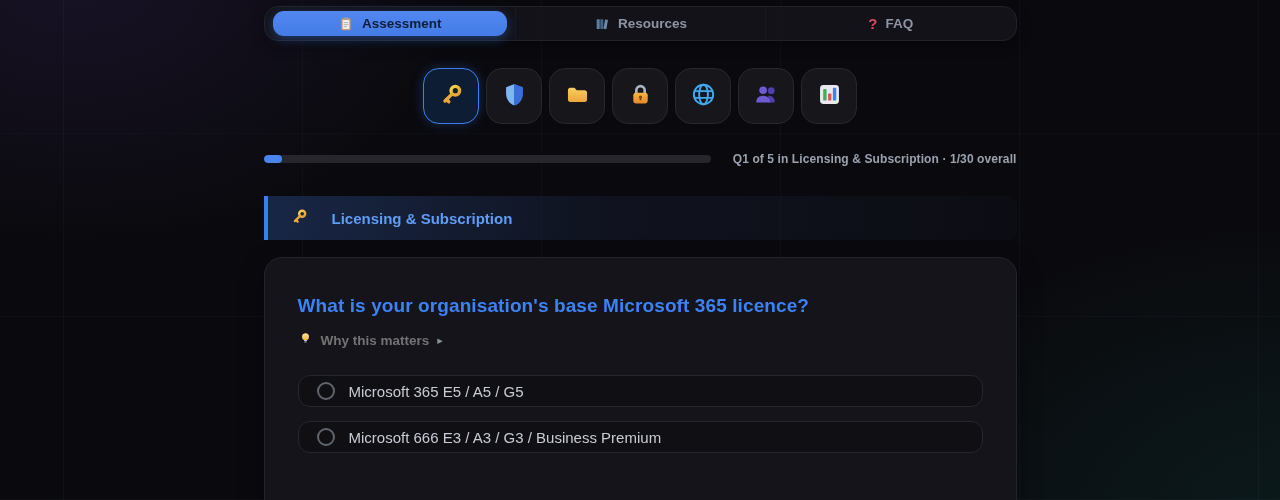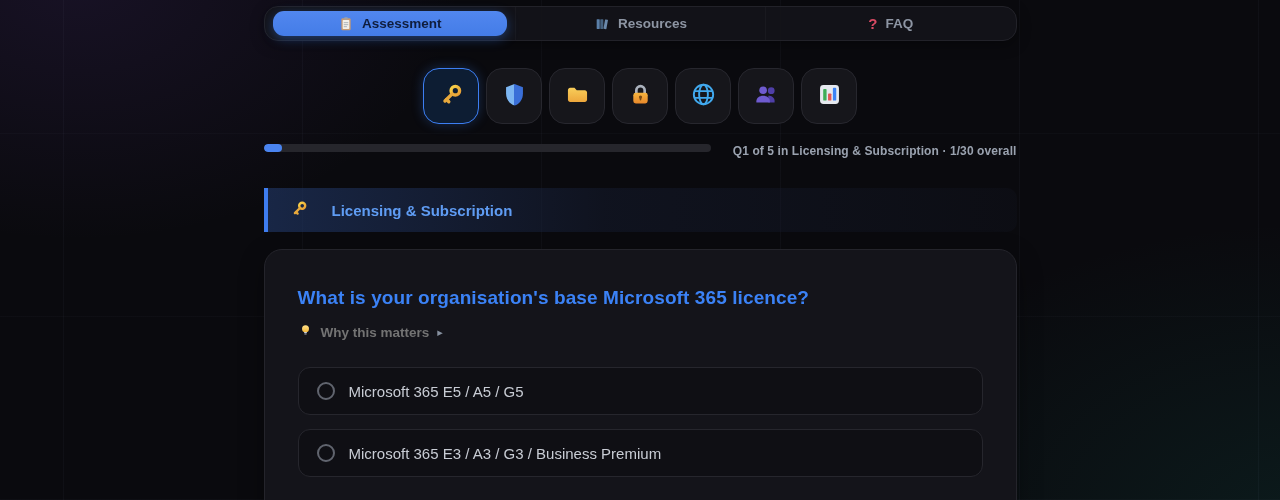--- a/index.html
+++ b/index.html
@@ -57,21 +57,21 @@
     display: flex; align-items: center; justify-content: center;
   }
   .cat.active {
     background: #0d1d33;
     border: 1.5px solid #3c7ef2;
     box-shadow: 0 0 12px rgba(59,130,246,0.28);
   }
   .cat svg { width: 27px; height: 27px; }
 
   
-  .progress-row { margin-top: 20px; display: flex; }
+  .progress-row { margin-top: 28px; display: flex; align-items: center; }
   .track {
     width: 447px; height: 8px; border-radius: 5px;
     background: #26262c; overflow: hidden; position: relative;
   }
   .fill {
     height: 100%; border-radius: 5px; background: #4a84f0; min-width: 18px;
   }
   .ptext {
     margin-left: auto; font-size: 12px; font-weight: 700;
     color: #9aa2af; white-space: nowrap; letter-spacing: 0.1px;
@@ -101,21 +101,21 @@
   .hint {
     margin-top: 14px; background: none; border: none; cursor: pointer;
     display: flex; align-items: center; gap: 8px; padding: 0;
     font-family: inherit;
   }
   .hint svg { width: 15px; height: 15px; }
   .hint-label { color: #737373; font-weight: 700; font-size: 13.5px; }
   .hint-arrow { color: #86909f; font-size: 11px; line-height: 1; }
   .options { margin-top: 26px; display: flex; flex-direction: column; gap: 14px; }
   .option {
-    height: 48px; border-radius: 12px; cursor: pointer;
+    height: 32px; border-radius: 12px; cursor: pointer;
     background: #0f0f14; border: 1px solid #26262d;
     display: flex; align-items: center; gap: 14px; padding: 0 18px;
   }
   .radio {
     width: 18px; height: 18px; border-radius: 50%;
     border: 2px solid #60646e; flex: 0 0 auto; background: transparent;
   }
   .opt-label { font-size: 15px; color: #c8ccd4; }
 </style>
 </head>
@@ -297,18 +297,18 @@
       <span class="hint-arrow">▸</span>
     </button>
 
     <div class="options">
       <div class="option">
         <span class="radio"></span>
         <span class="opt-label">Microsoft 365 E5 / A5 / G5</span>
       </div>
       <div class="option">
         <span class="radio"></span>
-        <span class="opt-label">Microsoft 365 E3 / A3 / G3 / Business Premium</span>
+        <span class="opt-label">Microsoft 666 E3 / A3 / G3 / Business Premium</span>
       </div>
     </div>
   </div>
 
 </div>
 
 </body></html>

